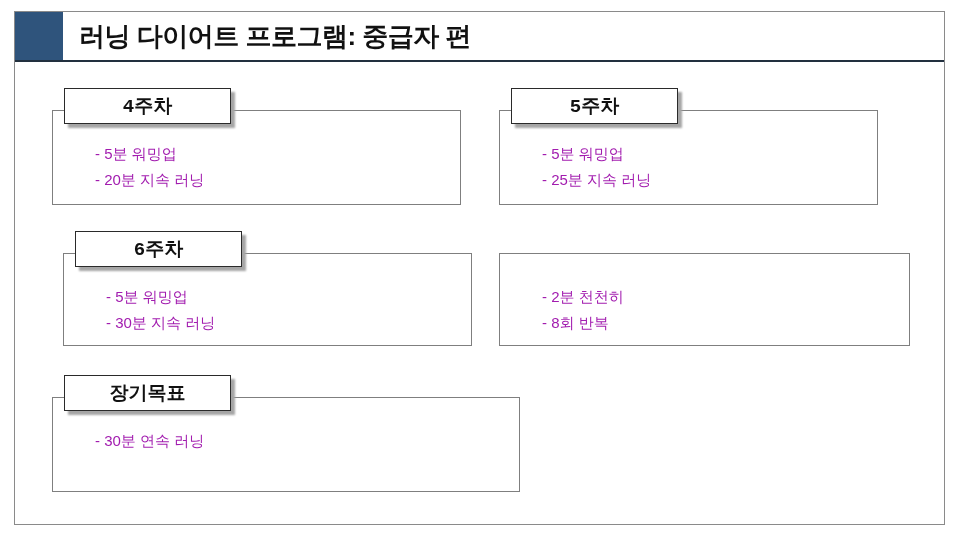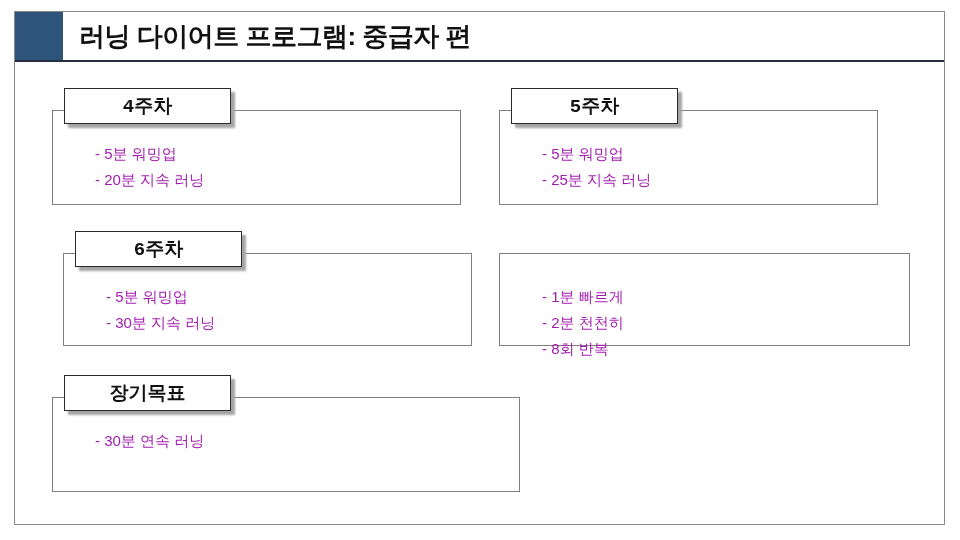--- a/index.html
+++ b/index.html
@@ -137,21 +137,20 @@
     <span>6주차</span>
   </div>
   <div class="card-body">
     <div>- 5분 워밍업</div>
     <div>- 30분 지속 러닝</div>
   </div>
 </div>
 
 <div class="card c4">
   <div class="card-body">
-    <div>- 1분 빠르게</div>
     <div>- 2분 천천히</div>
     <div>- 8회 반복</div>
   </div>
 </div>
 
 <div class="card c5">
   <div class="card-header">
     <span>장기목표</span>
   </div>
   <div class="card-body">

